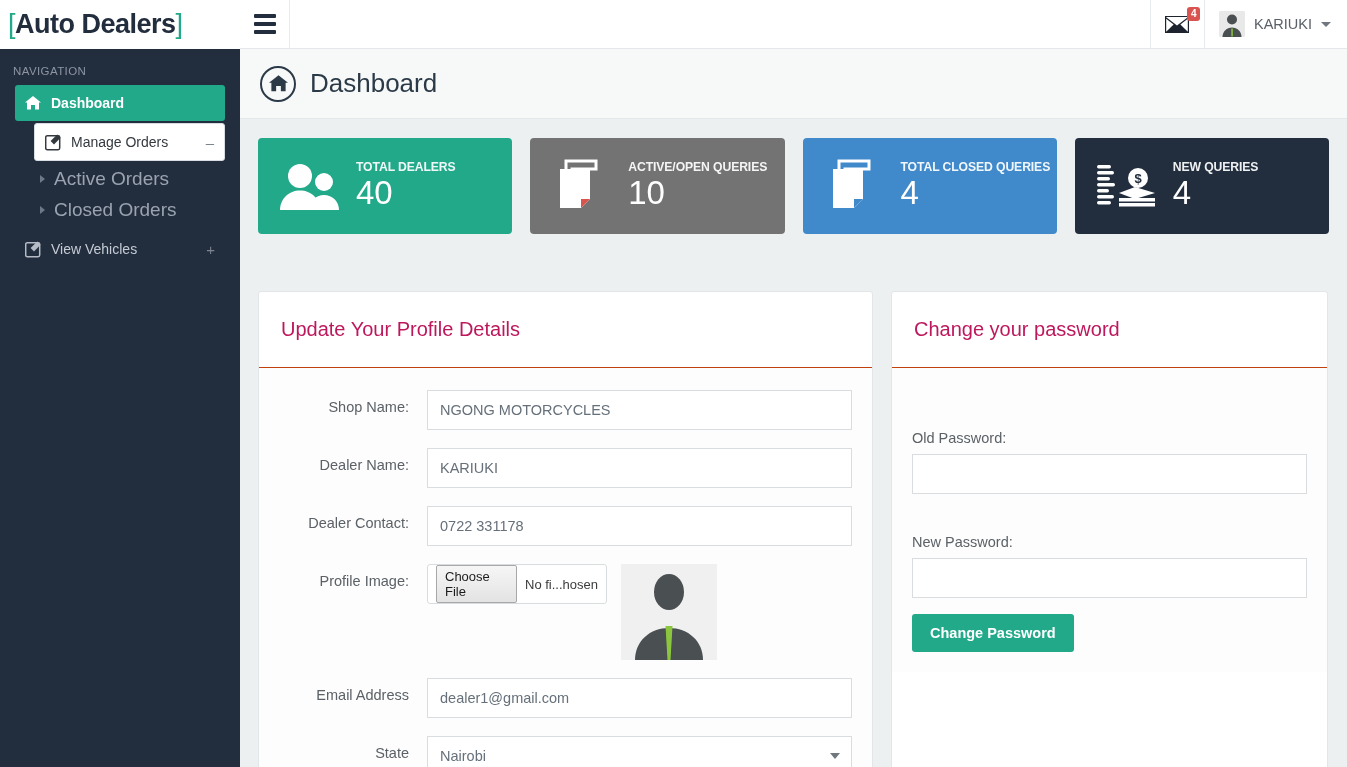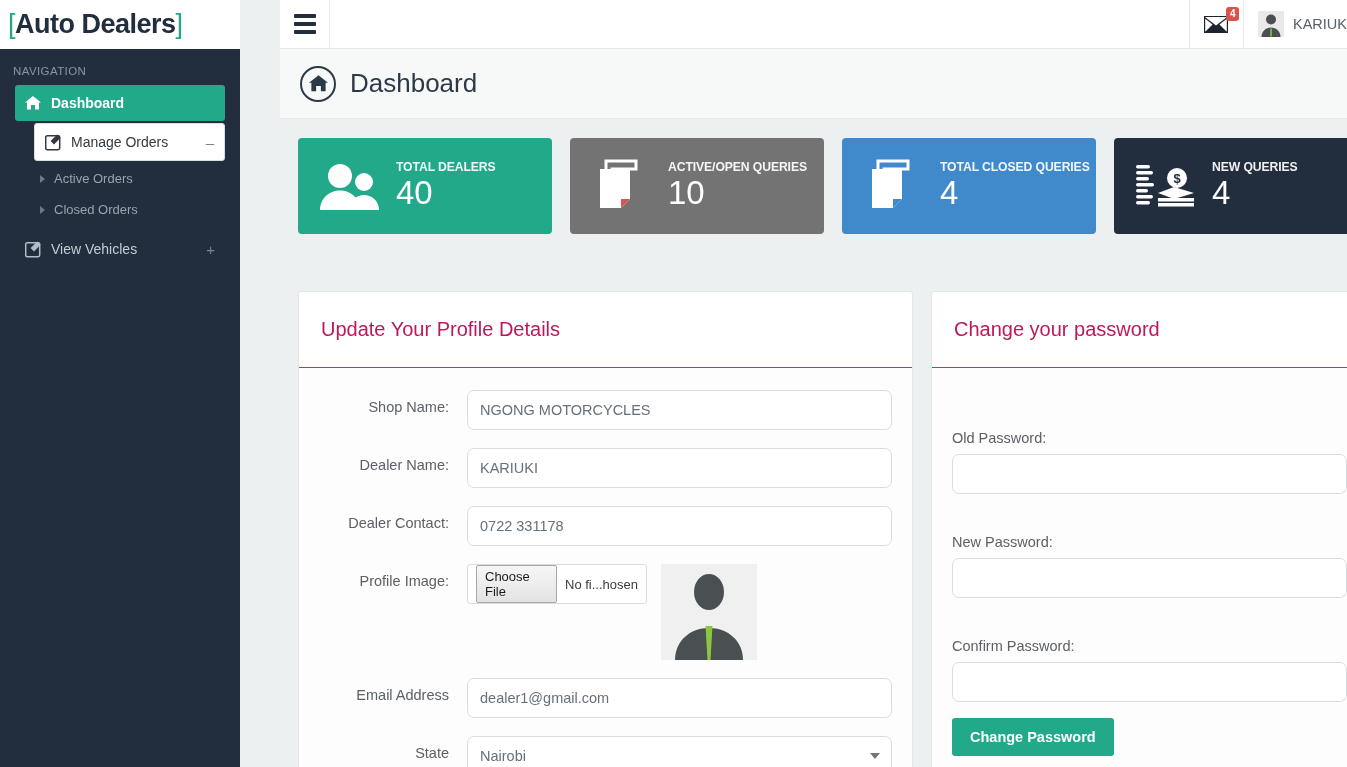--- a/index.html
+++ b/index.html
@@ -2,21 +2,21 @@
 <html><head>
 <meta charset="utf-8">
 <style>
   * { box-sizing: border-box; margin: 0; padding: 0; }
   html, body {
     width: 1347px; height: 767px;
     overflow: hidden;
     font-family: "Liberation Sans", sans-serif;
     background: #ecf0f1;
   }
-  .app { display: flex; width: 1347px; height: 581px; gap: 40px; }
+  .app { display: flex; width: 1347px; height: 581px; }
 
   
   .sidebar {
     width: 240px; height: 767px;
     background: #222d3d;
     flex: 0 0 240px;
     position: relative;
   }
   .logo-wrap {
     height: 49px; background: #ffffff;
@@ -42,21 +42,21 @@
     background: #ffffff; color: #33393f; border: 1px solid #d8dde3;
     height: 38px; font-weight: normal; margin-left: 34px;
   }
   .nav-ico { width: 26px; display: flex; align-items: center; font-size: 15px; }
   .nav-lbl { flex: 1; }
   .nav-sign { font-size: 15px; color: #7d8490; }
   .nav-item.active .nav-sign { color: #ffffff; }
   .sub-item {
     display: flex; align-items: center;
     height: 31px; padding-left: 40px;
-    color: #9aa3b0; font-size: 13px; cursor: pointer;
+    color: #9aa3b0; font-size: 19px; cursor: pointer;
   }
   .sub-bullet {
     width: 0; height: 0; margin-right: 9px;
     border-left: 5px solid #6f7887;
     border-top: 4px solid transparent; border-bottom: 4px solid transparent;
   }
   .nav-gap { height: 6px; }
 
   
   .main { flex: 1; height: 767px; background: #ecf0f1; display: flex; flex-direction: column; }
@@ -134,21 +134,21 @@
   }
   .panel-body { padding: 22px 20px 20px 20px; background: #fdfdfd; }
 
   .form-row { display: flex; align-items: flex-start; margin-bottom: 18px; }
   .form-label {
     width: 148px; text-align: right; padding-right: 18px; padding-top: 9px;
     font-size: 14.5px; color: #5b6166;
   }
   .form-ctrl { flex: 1; }
   .inp {
-    width: 100%; height: 40px; border: 1px solid #d9dde0; border-radius: 7px;
+    width: 100%; height: 40px; border: 1px solid #d9dde0; border-radius: 0;
     background: #fff; padding: 0 12px; font-size: 14.5px; color: #66707a;
     font-family: "Liberation Sans", sans-serif;
   }
   .file-row { display: flex; align-items: flex-start; gap: 14px; }
   .file-box {
     width: 180px; height: 40px; border: 1px solid #d9dde0; border-radius: 3px;
     background: #fff; display: flex; align-items: center; padding: 0 8px; gap: 8px;
   }
   .file-btn {
     background: linear-gradient(#f6f6f6, #e3e3e3); border: 1px solid #a8a8a8;
@@ -417,24 +417,20 @@
             <div class="pw-group">
               <div class="pw-label">Old Password:</div>
               <input class="inp" type="password" value="" style="">
             </div>
 
             <div class="pw-group">
               <div class="pw-label">New Password:</div>
               <input class="inp" type="password" value="" style="">
             </div>
 
-            <div class="pw-group">
-              <div class="pw-label">Confirm Password:</div>
-              <input class="inp" type="password" value="" style="">
-            </div>
 
             <button class="btn-primary">Change Password</button>
           </div>
         </div>
 
       </div>
     </div>
   </div>
 </div>
 

